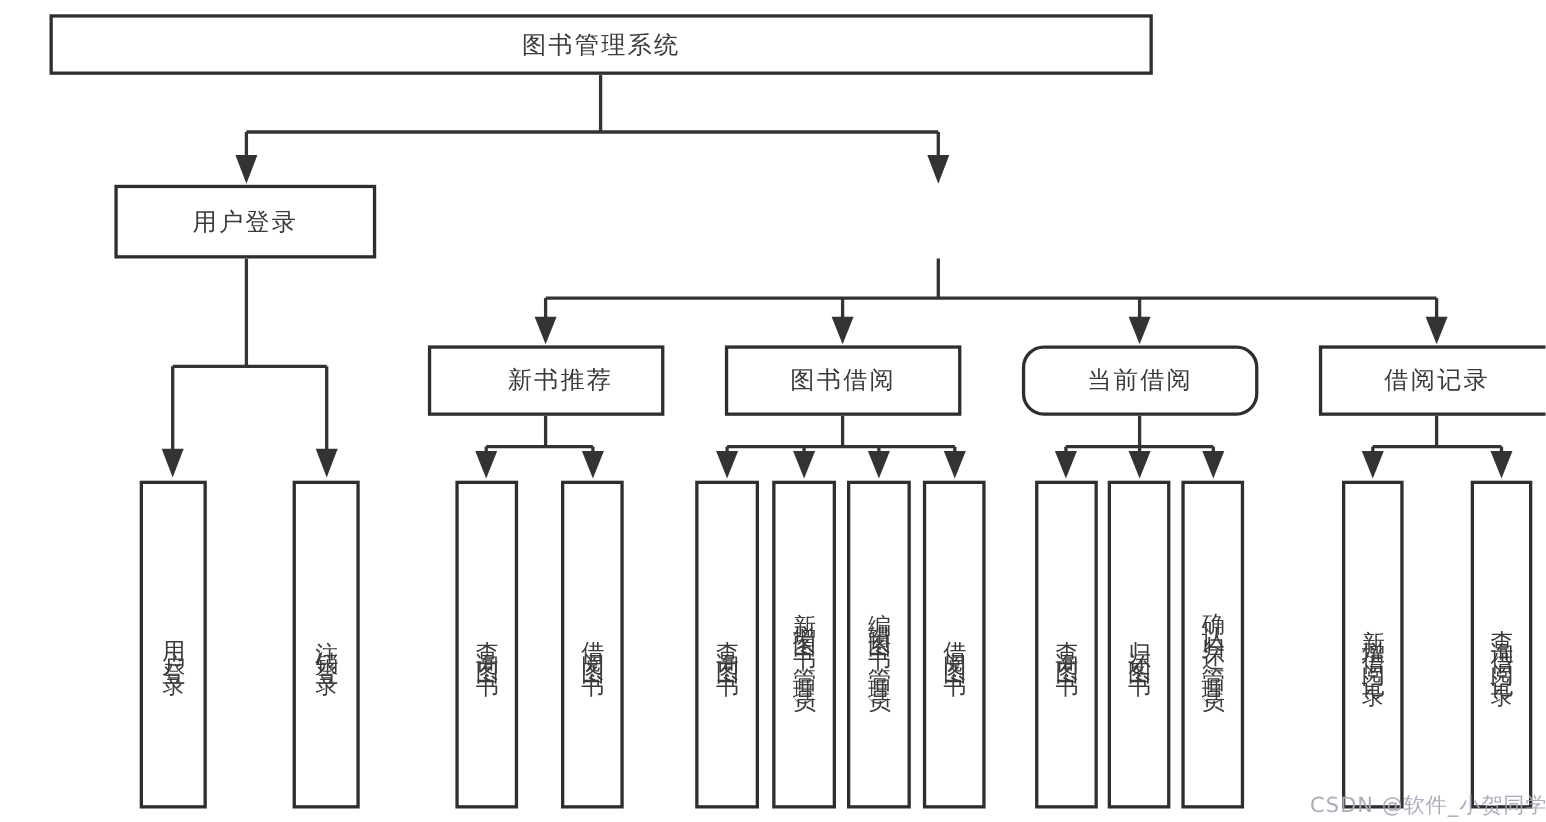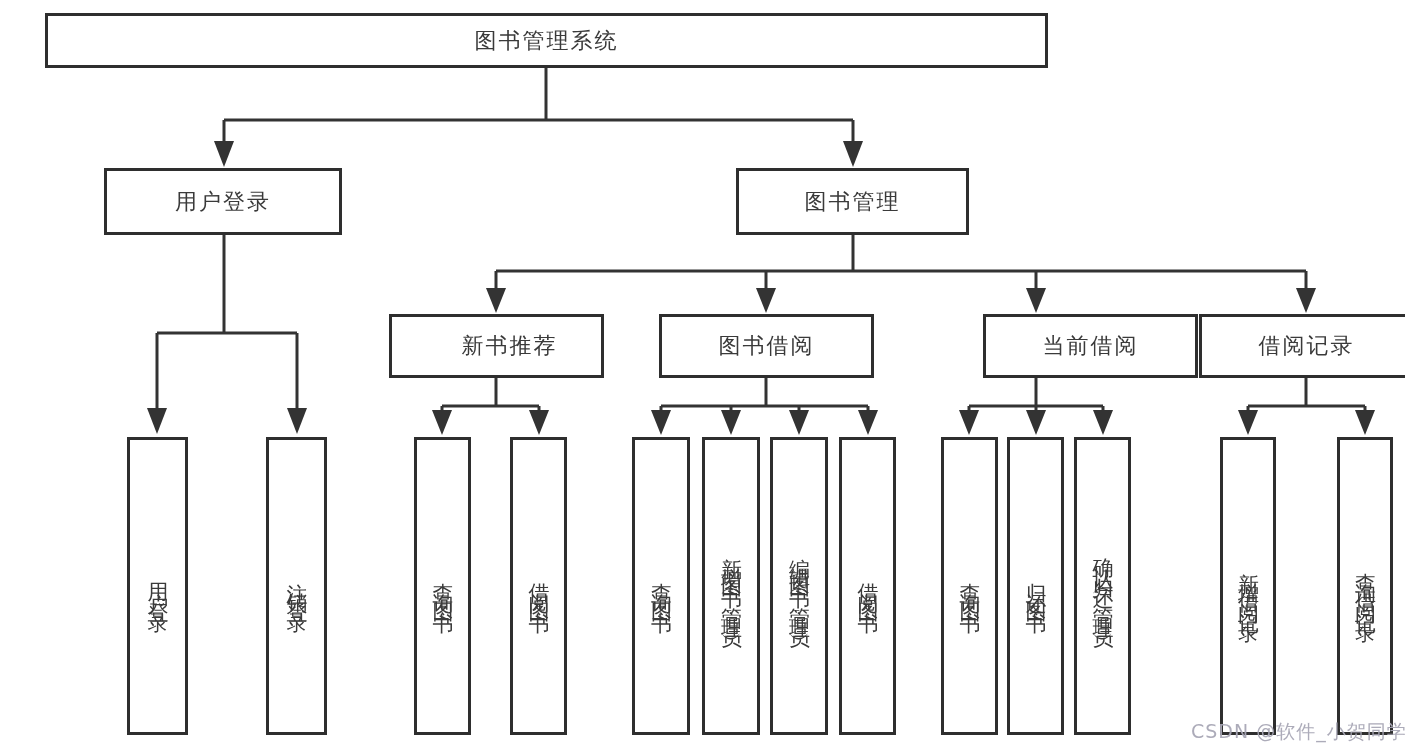--- a/index.html
+++ b/index.html
@@ -123,31 +123,28 @@
     </g>
   </svg>
 
   <div class="node h-node" style="left:21px; top:13px; width:1003px; height:55px;">
     <span>图书管理系统</span>
   </div>
 
   <div class="node h-node" style="left:80px; top:168px; width:238px; height:67px;">
     <span>用户登录</span>
   </div>
-  <div class="node h-node" style="left:712px; top:168px; width:233px; height:67px;">
-    <span>图书管理</span>
-  </div>
 
   <div class="node h-node" style="left:365px; top:314px; width:215px; height:64px;padding-left:26px;">
     <span>新书推荐</span>
   </div>
   <div class="node h-node" style="left:635px; top:314px; width:215px; height:64px;">
     <span>图书借阅</span>
   </div>
-  <div class="node h-node" style="left:959px; top:314px; width:215px; height:64px;">
+  <div class="node h-node" style="left:905px; top:314px; width:215px; height:64px;border-radius:20px;">
     <span>当前借阅</span>
   </div>
   <div class="node h-node" style="left:1175px; top:314px; width:215px; height:64px;">
     <span>借阅记录</span>
   </div>
 
   <div class="node v-node" style="left:103px; top:437px; width:61px; height:298px;">
     <span class="v-label">用户登录</span>
   </div>
   <div class="node v-node" style="left:242px; top:437px; width:61px; height:298px;">

